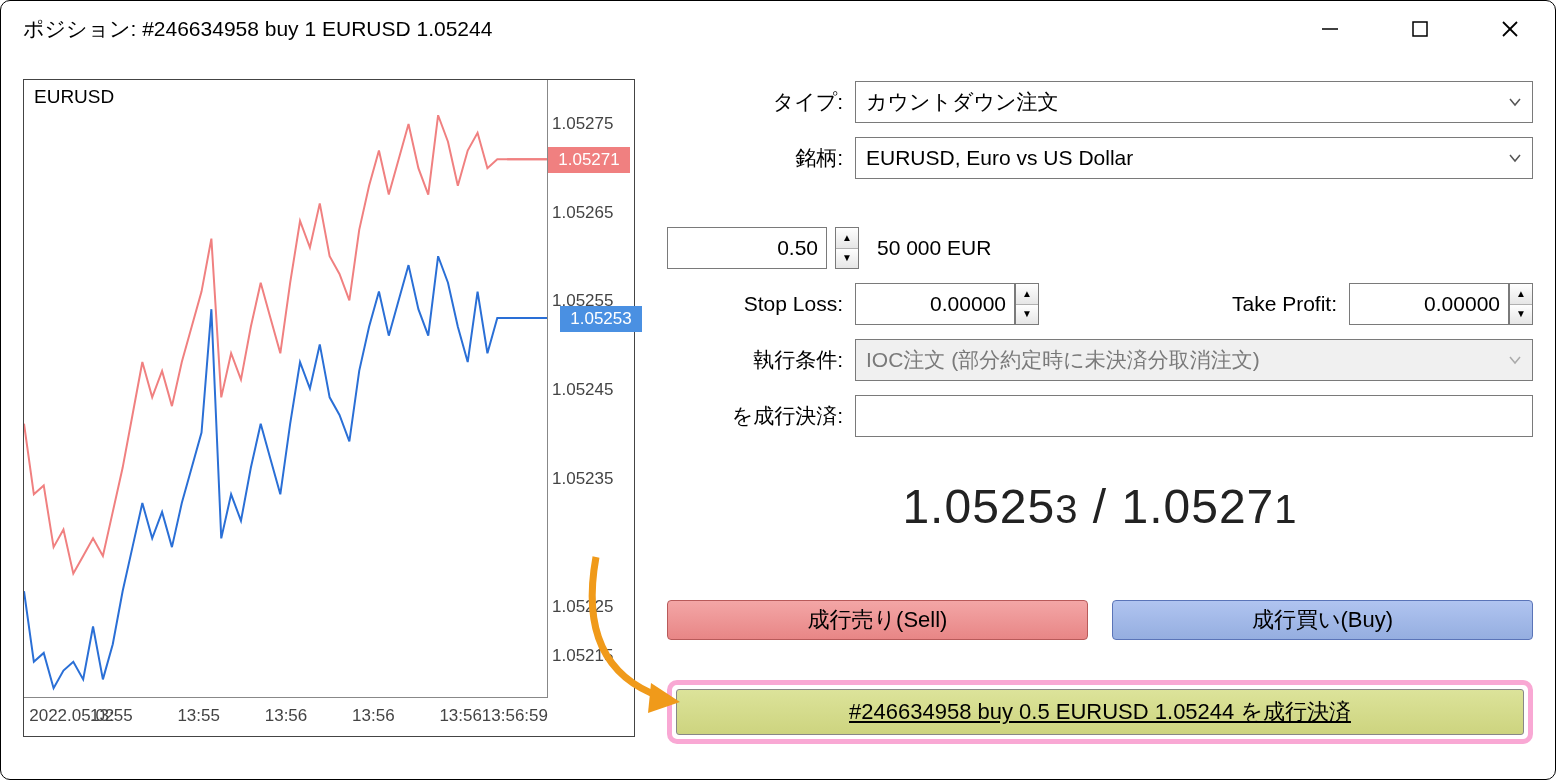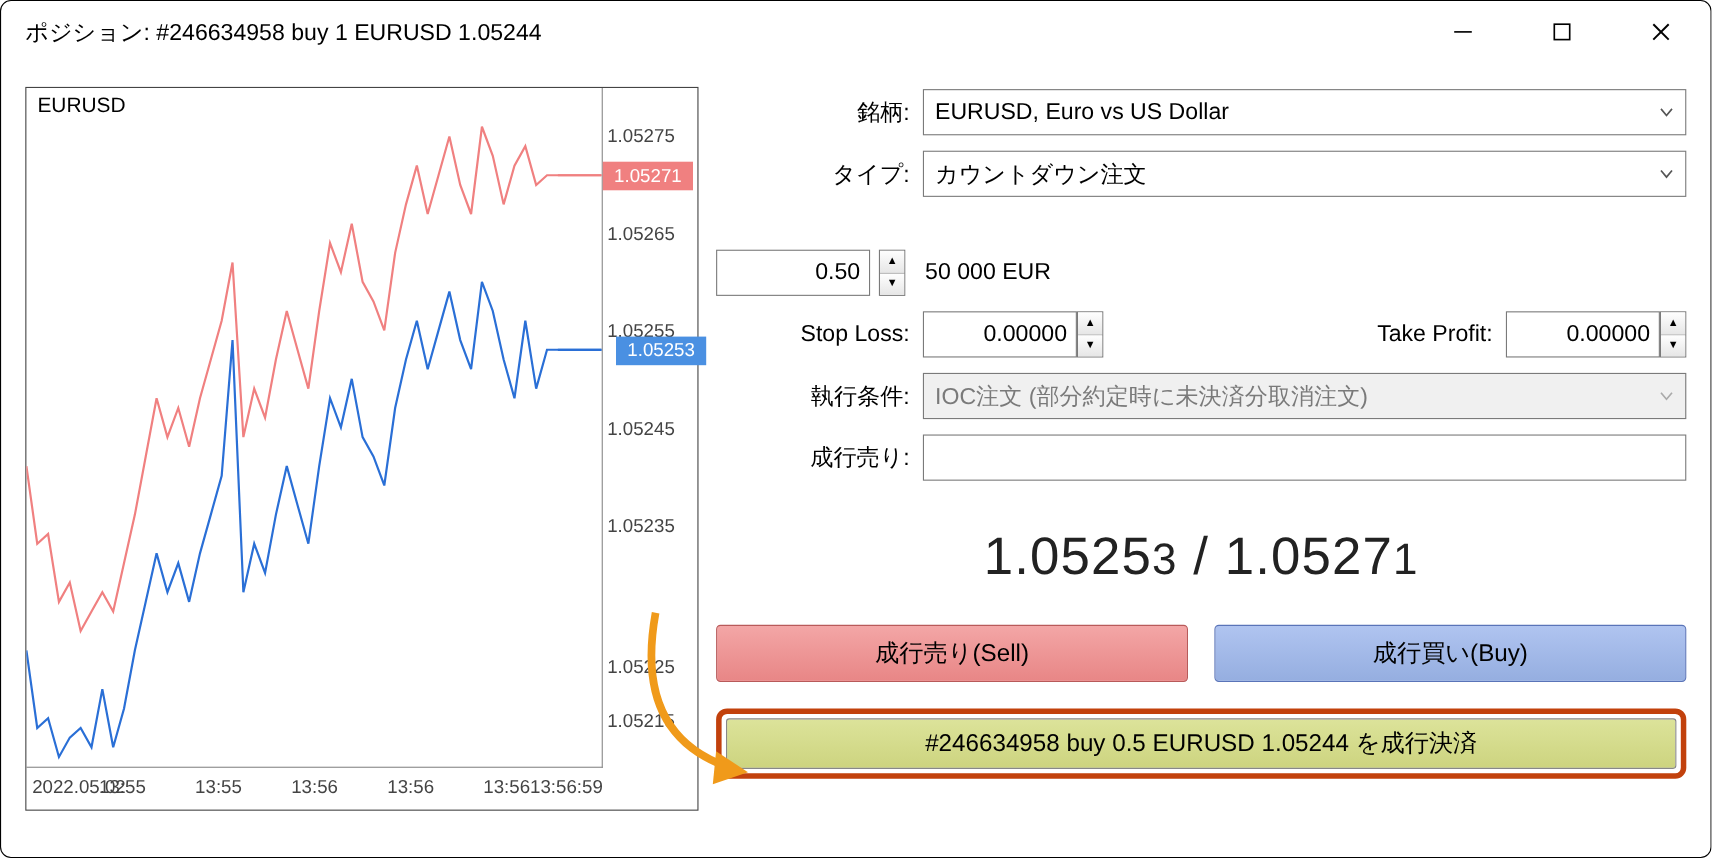--- a/index.html
+++ b/index.html
@@ -37,21 +37,21 @@
     display: flex;
     align-items: center;
     justify-content: center;
     cursor: default;
   }
   .win-btn svg { width: 20px; height: 20px; }
   .content {
     flex: 1;
     display: flex;
     padding: 22px 22px 18px 22px;
-    gap: 16px;
+    gap: 32px;
     position: relative;
   }
   
   .chart-panel {
     width: 612px;
     height: 658px;
     border: 1px solid #444;
     background: #fff;
     position: relative;
     font-size: 17px;
@@ -150,21 +150,21 @@
     position: absolute;
     right: 10px;
     width: 14px; height: 14px;
   }
   .num-row {
     display: flex;
     align-items: center;
     gap: 8px;
   }
   .num-input {
-    width: 140px;
+    width: 160px;
     height: 42px;
     border: 1px solid #7a7a7a;
     padding: 0 8px;
     text-align: right;
     font-size: 21px;
     background: #fff;
   }
   .spinner {
     width: 24px; height: 42px;
     border: 1px solid #7a7a7a;
@@ -209,44 +209,46 @@
   }
   .quote .small { font-size: 40px; }
 
   .btn-row {
     display: flex;
     gap: 24px;
     margin-top: 4px;
   }
   .big-btn {
     flex: 1;
-    height: 52px;
+    height: 40px;
     border-radius: 4px;
     border: 1px solid;
     font-size: 22px;
     display: flex;
     align-items: center;
     justify-content: center;
     cursor: pointer;
+    margin-top: 32px;
   }
   .sell-btn {
     background: linear-gradient(#f3a6a6,#e88686);
     border-color: #b85a5a;
     color: #000;
   }
   .buy-btn {
     background: linear-gradient(#b0c4f0,#95aee0);
     border-color: #5a74b8;
     color: #000;
   }
   .close-row {
-    margin-top: 14px;
-    border: 5px solid #c2410c;
+    margin-top: 30px;
+    border: 5px solid #f9a8d4;
     border-radius: 10px;
     padding: 4px;
+    text-decoration: underline;
   }
   .close-btn {
     width: 100%;
     height: 46px;
     background: linear-gradient(#dce39a,#cdd47f);
     border: 1px solid #888;
     border-radius: 3px;
     font-size: 22px;
     display: flex;
     align-items: center;
@@ -327,32 +329,32 @@
           <div class="x-tick" style="left: 33.3333%;">13:55</div>
           <div class="x-tick" style="left: 50%;">13:56</div>
           <div class="x-tick" style="left: 66.6667%;">13:56</div>
           <div class="x-tick" style="left: 83.3333%;">13:56</div>
           <div class="x-tick" style="transform: translateX(-100%); left: 100%;">13:56:59</div>
         </div>
     </div>
 
     <div class="form-panel">
       <div class="row">
+        <div class="label">タイプ:</div>
+        <div class="select">
+          <span>カウントダウン注文</span>
+          <svg class="chev" viewBox="0 0 14 14">
+              <polyline points="2,4 7,10 12,4" fill="none" stroke="#555" stroke-width="1.5"></polyline>
+            </svg>
+        </div>
+      </div>
+      <div class="row">
         <div class="label">銘柄:</div>
         <div class="select">
           <span>EURUSD, Euro vs US Dollar</span>
-          <svg class="chev" viewBox="0 0 14 14">
-              <polyline points="2,4 7,10 12,4" fill="none" stroke="#555" stroke-width="1.5"></polyline>
-            </svg>
-        </div>
-      </div>
-      <div class="row">
-        <div class="label">タイプ:</div>
-        <div class="select">
-          <span>カウントダウン注文</span>
           <svg class="chev" viewBox="0 0 14 14">
               <polyline points="2,4 7,10 12,4" fill="none" stroke="#555" stroke-width="1.5"></polyline>
             </svg>
         </div>
       </div>
 
       <div class="spacer-24"></div>
 
       <div class="row">
         <div class="num-row">
@@ -385,21 +387,21 @@
         <div class="label">執行条件:</div>
         <div class="select disabled">
           <span>IOC注文 (部分約定時に未決済分取消注文)</span>
           <svg class="chev" viewBox="0 0 14 14">
               <polyline points="2,4 7,10 12,4" fill="none" stroke="#aaa" stroke-width="1.5"></polyline>
             </svg>
         </div>
       </div>
 
       <div class="row">
-        <div class="label">成行売り:</div>
+        <div class="label">を成行決済:</div>
         <input class="text-input" value="" style="">
       </div>
 
       <div class="quote-area">
         <span class="quote">
           <span>1.0525</span><span class="small">3</span><span> / </span><span>1.0527</span><span class="small">1</span>
         </span>
       </div>
 
       <div class="btn-row">

